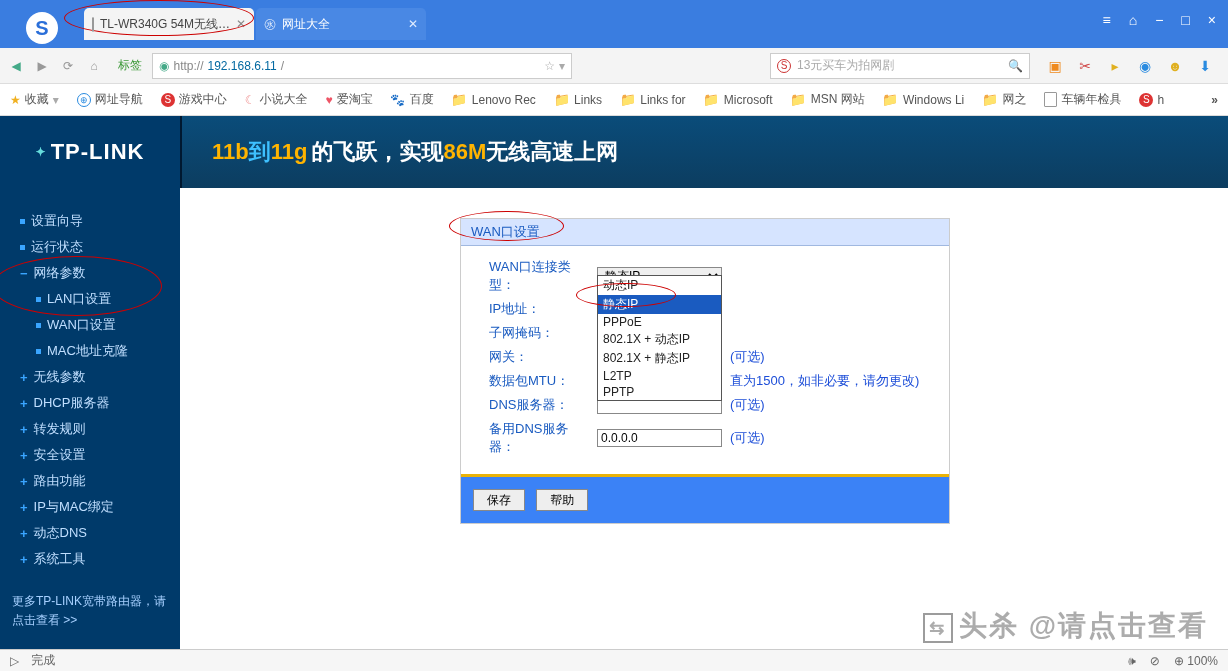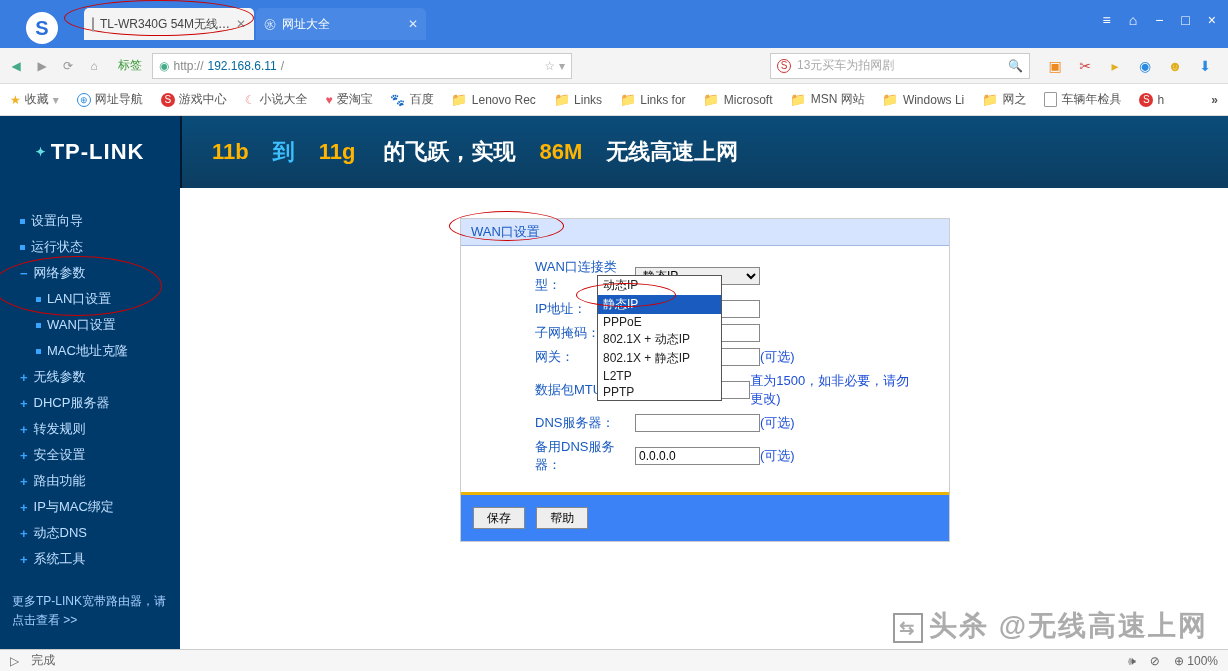--- a/index.html
+++ b/index.html
@@ -51,32 +51,32 @@
 .menu-group{ position:relative;}
 .menu-item{ padding:4px 0 4px 20px; display:flex; align-items:center; gap:6px; color:#c0dfff; cursor:pointer; font-size:13px;}
 .menu-item.sub{ padding-left:36px; color:#c0dfff;}
 .menu-item .bullet{ width:5px; height:5px; background:#3aa5ff; display:inline-block;}
 .menu-item .plus{ color:#3aa5ff; font-weight:bold;}
 .menu-item .minus{ color:#3aa5ff; font-weight:bold;}
 .side-ellipse{ position:absolute; left:-8px; top:-4px; width:170px; height:60px; border:1.5px solid #c00; border-radius:50%; pointer-events:none;}
 .promo{ color:#a6d0ff; padding:20px 12px; font-size:12px; line-height:1.6;}
 
 .router-main{ flex:1; background:#fff; position:relative;}
-.banner{ height:72px; background:linear-gradient(#0a4c7a,#0c3d60); display:flex; align-items:center; padding-left:30px; color:#fff; font-size:22px; font-weight:bold; border-left:2px solid #001830;gap:24px;}
+.banner{ height:72px; background:linear-gradient(#0a4c7a,#0c3d60); display:flex; align-items:center; padding-left:30px; color:#fff; font-size:22px; font-weight:bold; border-left:2px solid #001830;}
 .banner .o{ color:#ffb400;}
 .banner .g{ color:#3ec0ff;}
 .banner .rest{ margin-left:4px;}
 .banner .m54{ color:#ffb400;}
 
 .config-area{ padding:30px 0 0 280px; position:relative;}
 .panel{ width:490px; border:1px solid #ccc;}
 .panel-title{ background:#d6e4ff; border-bottom:1px solid #a0b8e0; padding:4px 10px; color:#1a5bc0; font-size:13px; position:relative;}
 .title-ellipse{ position:absolute; left:-12px; top:-8px; width:115px; height:30px; border:1.5px solid #c00; border-radius:50%; pointer-events:none;}
 .panel-body{ padding:12px 28px; font-size:13px; color:#1a5bc0; position:relative;}
-.frow{ display:flex; align-items:center; margin-bottom:6px; gap:0;margin-left:46px;}
+.frow{ display:flex; align-items:center; margin-bottom:6px; gap:8px;}
 .frow label{ width:100px; color:#1a5bc0; text-align:left;}
 .frow input, .frow select{ width:125px; height:18px; border:1px solid #888; font-size:12px; padding:0 3px;}
 .frow .suffix{ color:#1d4ed8;}
 .dropdown{ position:absolute; left:136px; top:29px; width:125px; background:#fff; border:1px solid #555; z-index:10; font-size:12px;}
 .dropdown .opt{ padding:1px 5px; color:#222;}
 .dropdown .opt.sel{ background:#1a5bc0; color:#fff; position:relative;}
 .dd-ellipse{ position:absolute; left:115px; top:37px; width:100px; height:24px; border:1.5px solid #c00; border-radius:50%; z-index:11; pointer-events:none;}
 .panel-footer{ border-top:3px solid #eab308; padding:12px 12px; background:#3b82f6;}
 .panel-footer button{ width:52px; height:22px; border:1px solid #888; background:#eee; font-size:12px; cursor:pointer; margin-right:8px;}
 
@@ -350,21 +350,21 @@
         <div class="panel-footer">
           <button>保存</button>
           <button>帮助</button>
         </div>
       </div>
     </div>
   </div>
 </div>
 
 <div class="watermark">
-  <span class="wm-logo">⇆</span><span>头杀</span> <span>@无线高速上网</span>
+  <span class="wm-logo">⇆</span><span>头杀</span> <span>@请点击查看</span>
 </div>
 
 <div class="statusbar">
   <span>▷</span>
   <span>完成</span>
   <div class="right">
     <span>🕪</span>
     <span>⊘</span>
     <span>⊕ <span>100%</span></span>
   </div>

